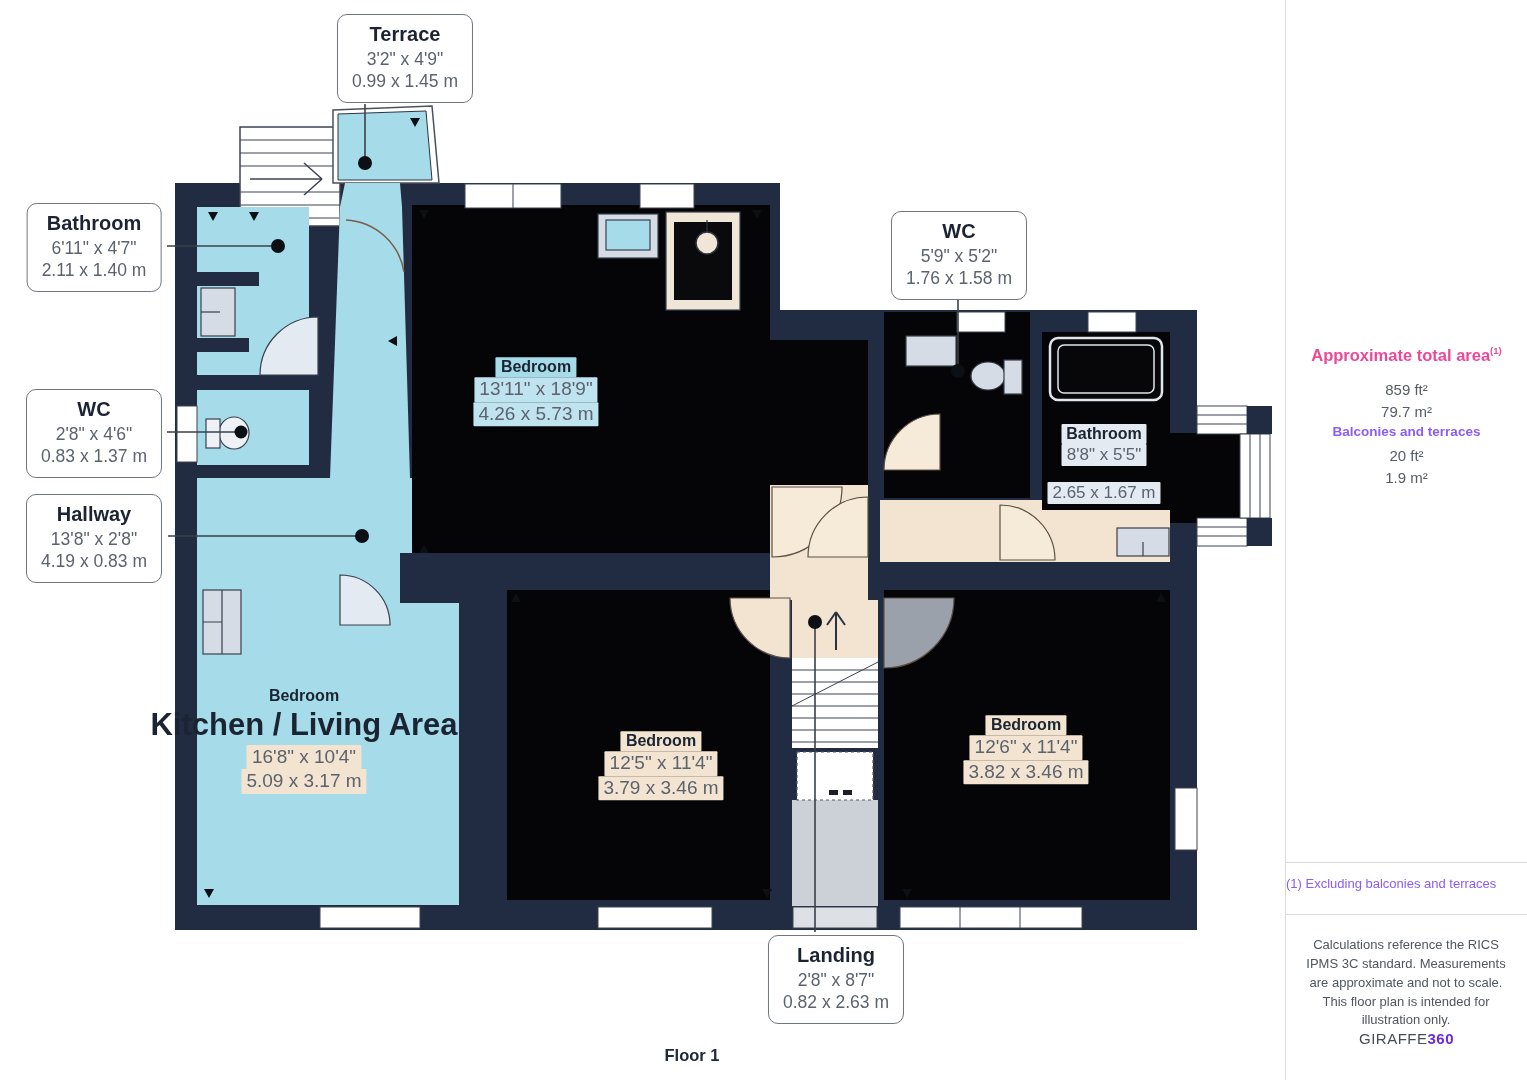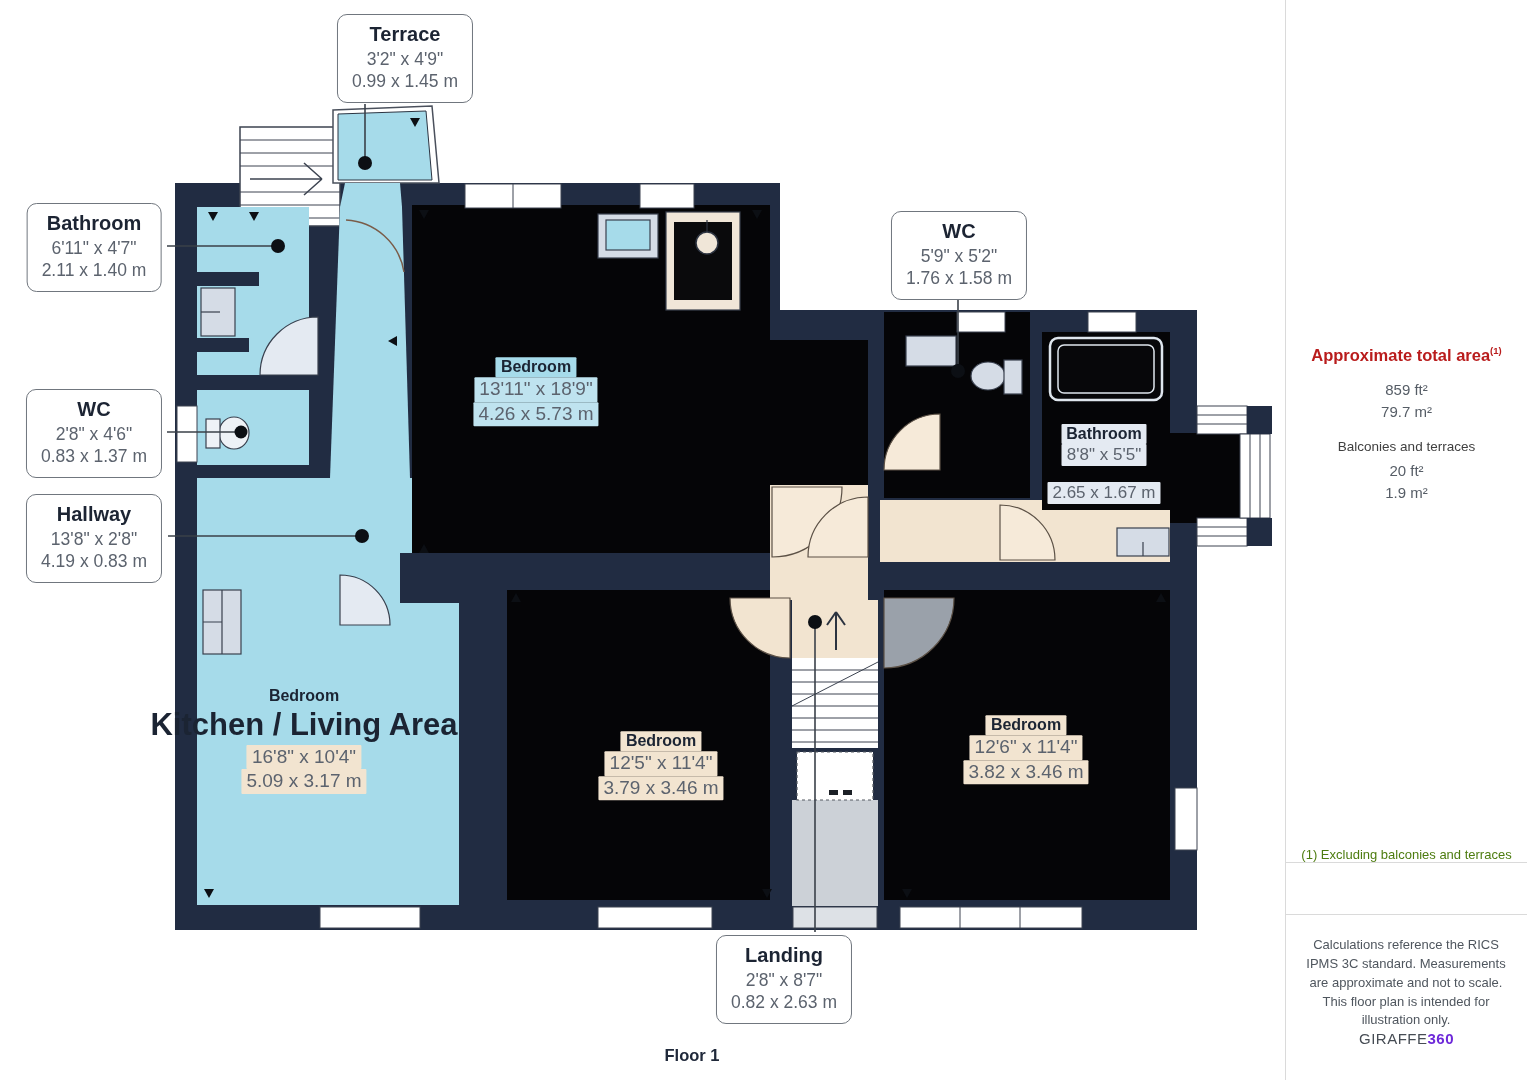--- a/index.html
+++ b/index.html
@@ -21,26 +21,26 @@
   .hl-blue span{background:#a6dbea;}
   .hl-cream span{background:#f2e4d0;}
   .hl-light span{background:#e4eaf2;}
   .hl-none span{background:transparent;}
   .rl-dim.hl-blue span{background:#bfe3ef;}
 
   
   .v-divider{position:absolute;left:1285px;top:0;width:1px;height:1080px;background:#dadada;}
   .h-divider{position:absolute;left:1286px;width:241px;height:1px;background:#dadada;}
   .sb-area{position:absolute;left:1286px;top:345px;width:241px;text-align:center;}
-  .sb-title{font-size:16.5px;font-weight:700;color:#b91c1c;margin-bottom:14px;}
+  .sb-title{font-size:16.5px;font-weight:700;color:#ec4899;margin-bottom:14px;}
   .sb-title sup{font-size:9.5px;font-weight:700;}
   .sb-val{font-size:15px;color:#565d66;line-height:22px;}
-  .sb-sub{font-size:13.5px;font-weight:400;color:#404040;margin-top:16px;margin-bottom:6px;}
-  .sb-footnote{position:absolute;left:1286px;top:847px;width:241px;text-align:center;
-    font-size:13px;color:#4d7c0f;}
+  .sb-sub{font-size:13.5px;font-weight:700;color:#8b5cf6;margin-top:1px;margin-bottom:6px;}
+  .sb-footnote{position:absolute;left:1286px;top:876px;width:241px;text-align:left;
+    font-size:13px;color:#8b5cf6;}
   .sb-disclaimer{position:absolute;left:1303px;top:936px;width:206px;text-align:center;
     font-size:13px;color:#4f565e;line-height:1.45;}
   .sb-brand{position:absolute;left:1286px;top:1030px;width:241px;text-align:center;
     font-size:15px;color:#464c54;letter-spacing:0.5px;}
   .sb-brand .b{font-weight:700;color:#6d28d9;}
 
   .floor-label{position:absolute;left:648px;top:1046px;transform:translateX(-50%);
     font-size:16.5px;font-weight:700;color:#20293a;margin-left:44px;}
 </style>
 </head>
@@ -210,21 +210,21 @@
   <div class="callout" style="left:94px;top:494px;">
     <div class="co-title">Hallway</div>
     <div class="co-dim">13'8" x 2'8"</div>
     <div class="co-dim">4.19 x 0.83 m</div>
   </div>
   <div class="callout" style="left:959px;top:211px;">
     <div class="co-title">WC</div>
     <div class="co-dim">5'9" x 5'2"</div>
     <div class="co-dim">1.76 x 1.58 m</div>
   </div>
-  <div class="callout" style="left:784px;top:935px;">
+  <div class="callout" style="left:836px;top:935px;">
     <div class="co-title">Landing</div>
     <div class="co-dim">2'8" x 8'7"</div>
     <div class="co-dim">0.82 x 2.63 m</div>
   </div>
 
   <div class="room-label" style="left:536px;top:392px;">
     <div class="rl-title hl-blue"><span>Bedroom</span></div>
     <div class="rl-dim hl-blue"><span>13'11" x 18'9"</span></div>
     <div class="rl-dim hl-blue"><span>4.26 x 5.73 m</span></div>
   </div>

